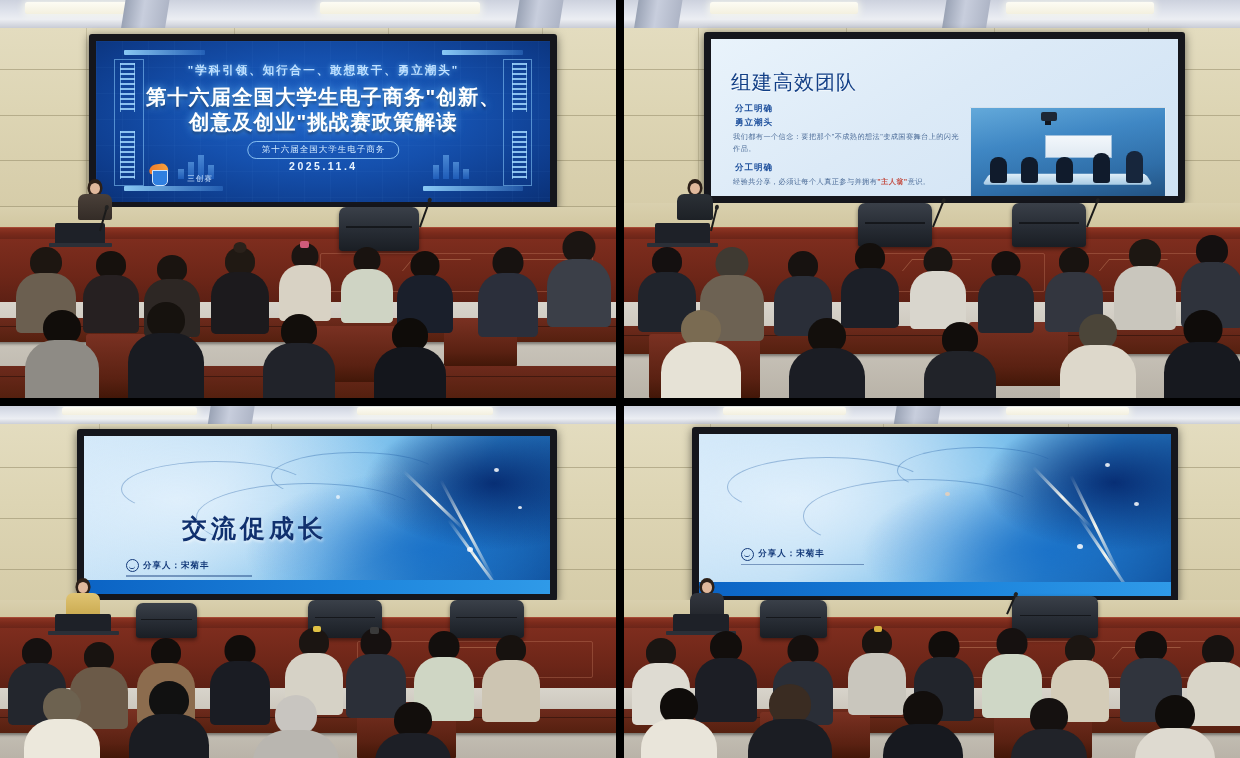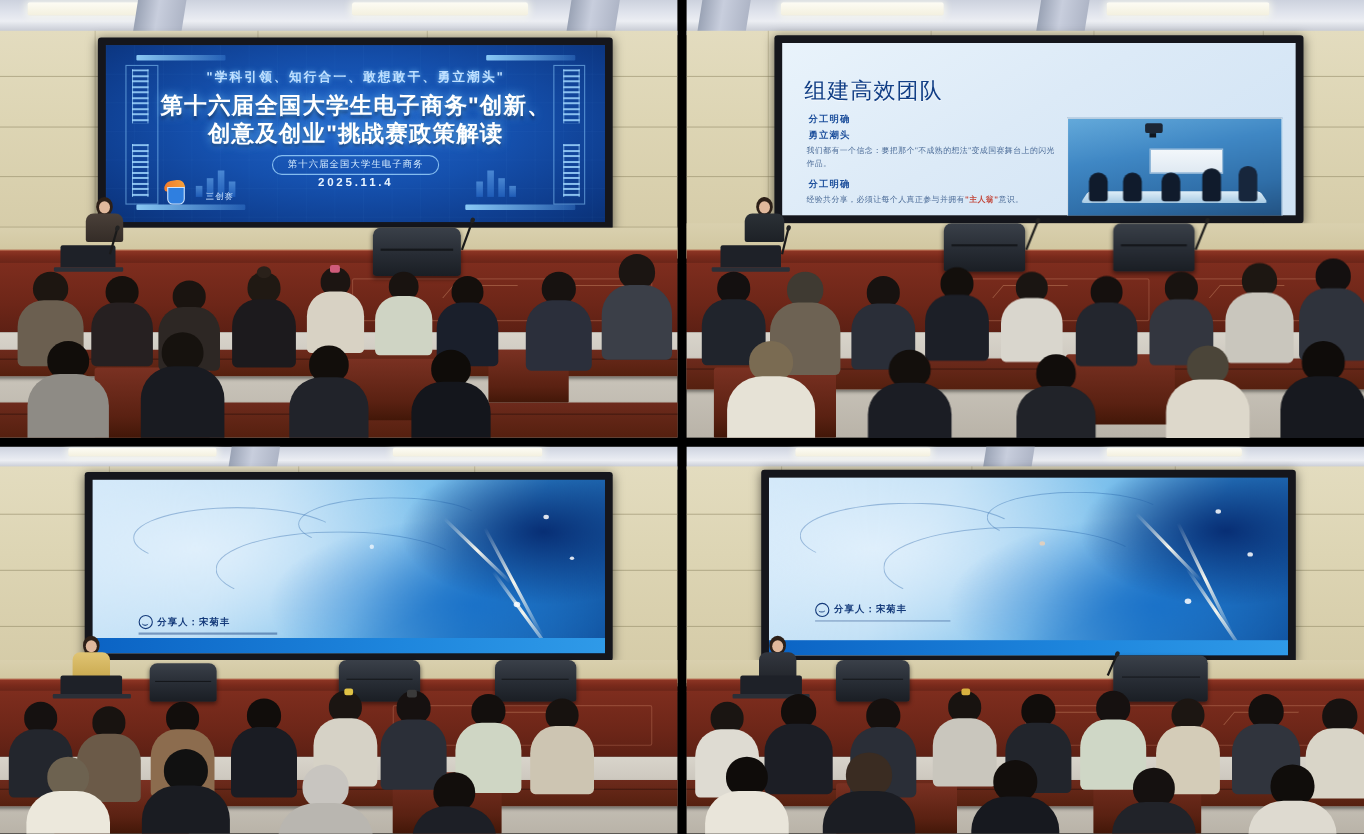--- a/index.html
+++ b/index.html
@@ -460,20 +460,21 @@
           <div class="vein" style="left:24%;top:30%;width:48%;height:42%;"></div>
           <div class="vein" style="left:40%;top:10%;width:36%;height:30%;"></div>
           <div class="sand" style="left:66%;top:40%;width:18%;transform:rotate(44deg);"></div>
           <div class="sand" style="left:70%;top:58%;width:24%;transform:rotate(62deg);"></div>
           <div class="sand" style="left:74%;top:76%;width:20%;transform:rotate(54deg);"></div>
           <div class="foam" style="left:88%;top:20%;width:5px;height:4px;"></div>
           <div class="foam" style="left:93%;top:44%;width:4px;height:3px;"></div>
           <div class="foam" style="left:82%;top:70%;width:6px;height:5px;"></div>
           <div class="foam" style="left:54%;top:37%;width:4px;height:4px;opacity:.8;"></div>
 
+          <div class="bigtxt l2" style="left:21%;top:48%;">交流促成长</div>
           <div class="presenter" style="left:9%;top:78%;">
             <span class="badge"></span>
             <span>分享人：宋菊丰</span>
           </div>
           <div class="underline" style="left:9%;top:88%;width:27%;"></div>
           <div class="botbar"></div>
         </div>
       </div>
     </div>
 

